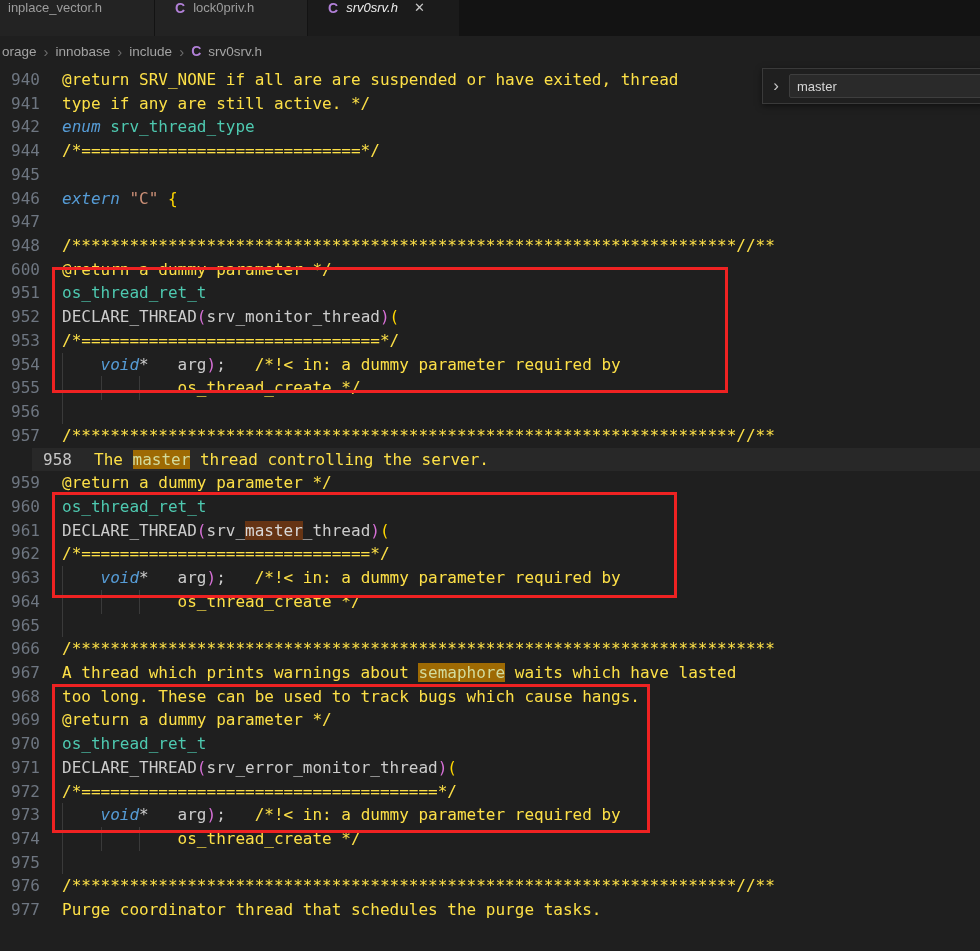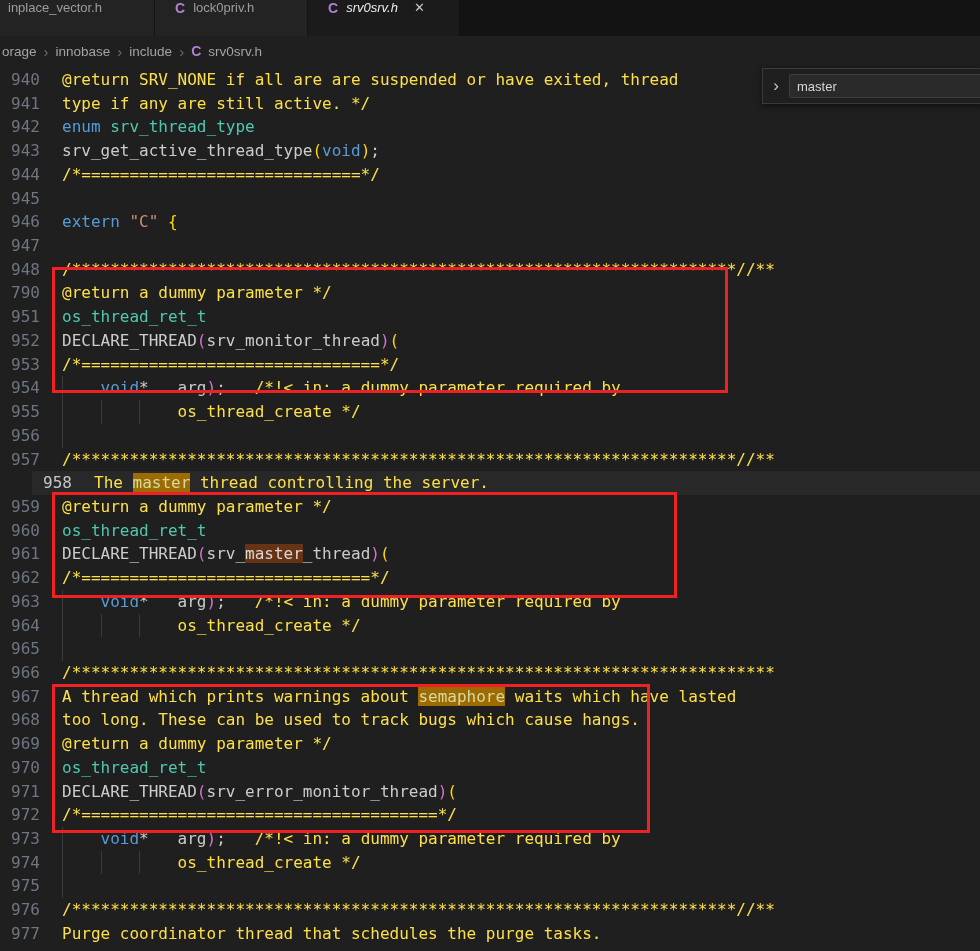--- a/index.html
+++ b/index.html
@@ -31,21 +31,21 @@
   
   .editor { position:absolute; top:66px; left:0; width:980px; bottom:0;
             overflow:hidden; background:#1f1f1f; }
   #code-lines { padding-top:2px; font:16px/23.72px "DejaVu Sans Mono", monospace; }
   .line { height:23.72px; display:flex; position:relative; }
   .line.cur { background:rgba(255,255,255,0.045);margin-left:32px; }
   .num { width:40px; flex:none; text-align:right; color:#6e7681; }
   .cur .num { color:#c6c6c6; }
   .txt { position:relative; margin-left:22px; white-space:pre; color:#cccccc; }
   .guide { position:absolute; top:0; bottom:0; width:1px; background:#3a3a3a; }
-  .com { color:#fde047; } .kw { color:#569CD6; } .typ { color:#4EC9B0; }
+  .com { color:#fde047; } .kw { color:#569CD6;font-style:italic; } .typ { color:#4EC9B0; }
   .pln { color:#cccccc; } .str { color:#CE9178; }
   .g { color:#FFD700; } .pk { color:#D670D6; }
   .hlA { background:#9E6A03; color:#d3dc9d; }
   .hlB { background:rgba(234,92,0,0.35); color:#d8d8d8; }
 
   
   #annotations { position:absolute; inset:0; pointer-events:none; z-index:20; }
   .rect { position:absolute; border:3px solid #ee2222; }
 
   
@@ -99,45 +99,41 @@
         </div>
         <div class="line">
           <span class="num">941</span>
           <span class="txt"><span class="com">type if any are still active. */</span></span>
         </div>
         <div class="line">
           <span class="num">942</span>
           <span class="txt"><span class="kw">enum</span><span class="pln"> </span><span class="typ">srv_thread_type</span></span>
         </div>
         <div class="line">
-          <span class="num">943</span>
-          <span class="txt"><span class="pln">srv_get_active_thread_type</span><span class="g">(</span><span class="kw">void</span><span class="g">)</span><span class="pln">;</span></span>
-        </div>
-        <div class="line">
           <span class="num">944</span>
           <span class="txt"><span class="com">/*=============================*/</span></span>
         </div>
         <div class="line">
           <span class="num">945</span>
           <span class="txt"></span>
         </div>
         <div class="line">
           <span class="num">946</span>
           <span class="txt"><span class="kw">extern</span><span class="pln"> </span><span class="str">"C"</span><span class="pln"> </span><span class="g">{</span></span>
         </div>
         <div class="line">
           <span class="num">947</span>
           <span class="txt"></span>
         </div>
         <div class="line">
           <span class="num">948</span>
           <span class="txt"><span class="com">/*********************************************************************//**</span></span>
         </div>
         <div class="line">
-          <span class="num">790</span>
+          <span class="num">600</span>
           <span class="txt"><span class="com">@return a dummy parameter */</span></span>
         </div>
         <div class="line">
           <span class="num">951</span>
           <span class="txt"><span class="typ">os_thread_ret_t</span></span>
         </div>
         <div class="line">
           <span class="num">952</span>
           <span class="txt"><span class="pln">DECLARE_THREAD</span><span class="pk">(</span><span class="pln">srv_monitor_thread</span><span class="pk">)</span><span class="g">(</span></span>
         </div>

